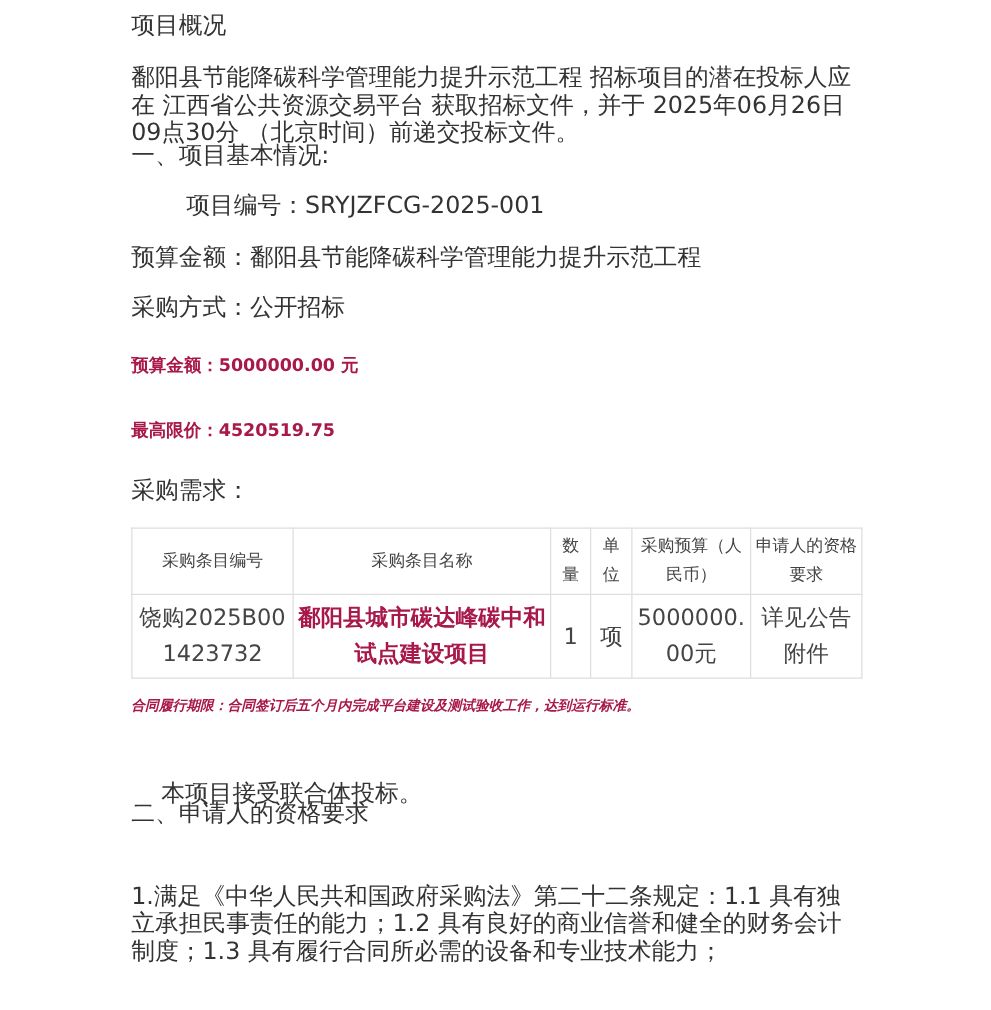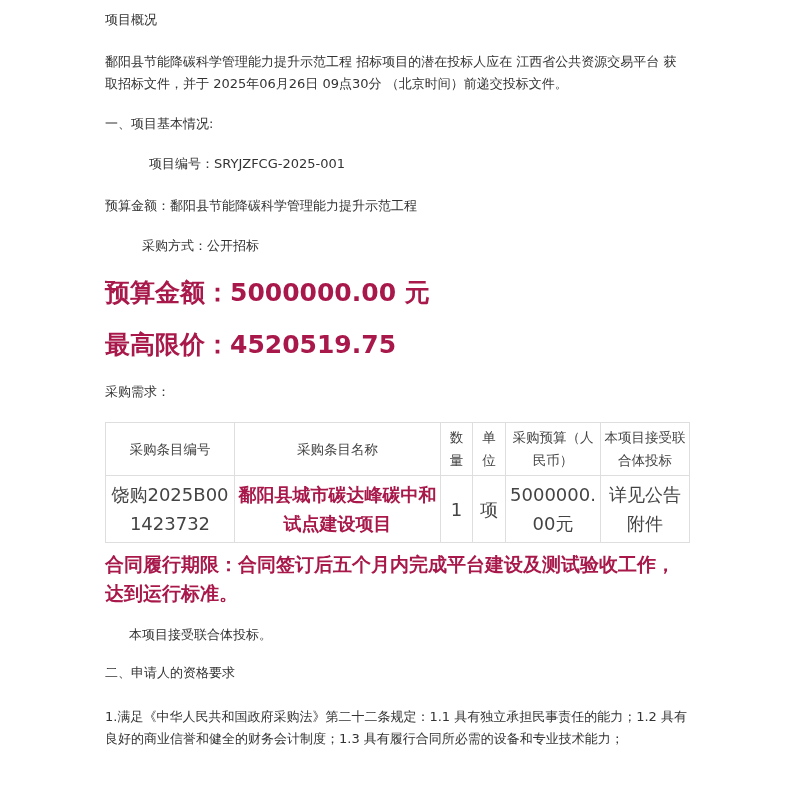--- a/index.html
+++ b/index.html
@@ -15,43 +15,44 @@
       color: #333333;
       position: relative;
     }
     .page {
       position: absolute;
       left: 105px;
       top: 0;
       width: 584px;
     }
     .p {
-      font-size: 13px;
+      font-size: 19px;
       line-height: 22px;
       margin: 0;
       position: absolute;
       left: 0;
       width: 584px;
       color: #333;
     }
     .hl {
       font-weight: bold;
       color: #a8184a;
       position: absolute;
       left: 0;
       margin: 0;
     }
     .hl.big {
-      font-size: 25px;
+      font-size: 14px;
       line-height: 26px;
     }
     .hl.mid {
-      font-size: 19px;
+      font-size: 11px;
       line-height: 29px;
       width: 584px;
+      font-style: italic;
     }
     table.req {
       position: absolute;
       left: 0;
       top: 422px;
       width: 584px;
       border-collapse: collapse;
       table-layout: fixed;
     }
     table.req td, table.req th {
@@ -86,21 +87,21 @@
   <p class="p" style="top:9px;">项目概况</p>
 
   <p class="p" style="top:51px;">鄱阳县节能降碳科学管理能力提升示范工程 招标项目的潜在投标人应在 江西省公共资源交易平台 获取招标文件，并于 2025年06月26日 09点30分 （北京时间）前递交投标文件。</p>
 
   <p class="p" style="top:113px;">一、项目基本情况:</p>
 
   <p class="p" style="top:153px;margin-left:44px;">项目编号：SRYJZFCG-2025-001</p>
 
   <p class="p" style="top:195px;">预算金额：鄱阳县节能降碳科学管理能力提升示范工程</p>
 
-  <p class="p" style="top:235px;margin-left:37px;">采购方式：公开招标</p>
+  <p class="p" style="top:235px;">采购方式：公开招标</p>
 
   <p class="hl big" style="top:280px;">预算金额：5000000.00 元</p>
 
   <p class="hl big" style="top:332px;">最高限价：4520519.75</p>
 
   <p class="p" style="top:381px;">采购需求：</p>
 
   <table class="req">
     <colgroup>
       <col style="width:129px">
@@ -110,36 +111,36 @@
       <col style="width:95px">
       <col style="width:89px">
     </colgroup>
     <thead>
       <tr>
         <th>采购条目编号</th>
         <th>采购条目名称</th>
         <th>数量</th>
         <th>单位</th>
         <th>采购预算（人民币）</th>
-        <th>本项目接受联合体投标</th>
+        <th>申请人的资格要求</th>
       </tr>
     </thead>
     <tbody>
       <tr>
         <td>饶购2025B001423732</td>
         <td class="name">鄱阳县城市碳达峰碳中和试点建设项目</td>
         <td>1</td>
         <td>项</td>
         <td>5000000.00元</td>
         <td>详见公告附件</td>
       </tr>
     </tbody>
   </table>
 
   <p class="hl mid" style="top:550px;">合同履行期限：合同签订后五个月内完成平台建设及测试验收工作，达到运行标准。</p>
 
   <p class="p" style="top:624px;margin-left:24px;">本项目接受联合体投标。</p>
 
-  <p class="p" style="top:662px;">二、申请人的资格要求</p>
+  <p class="p" style="top:640px;">二、申请人的资格要求</p>
 
   <p class="p" style="top:706px;">1.满足《中华人民共和国政府采购法》第二十二条规定：1.1 具有独立承担民事责任的能力；1.2 具有良好的商业信誉和健全的财务会计制度；1.3 具有履行合同所必需的设备和专业技术能力；</p>
 
 </div>
 
 </body></html>

